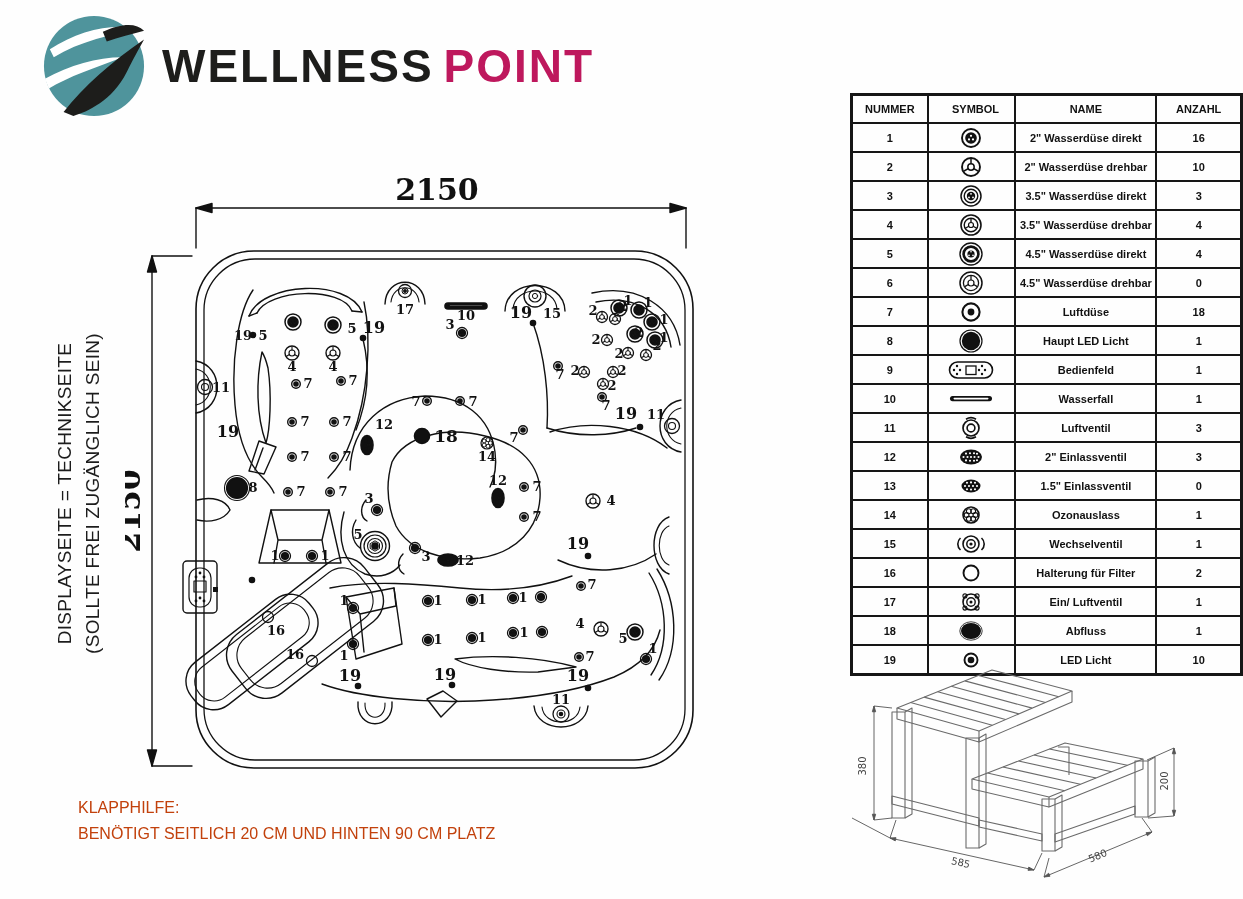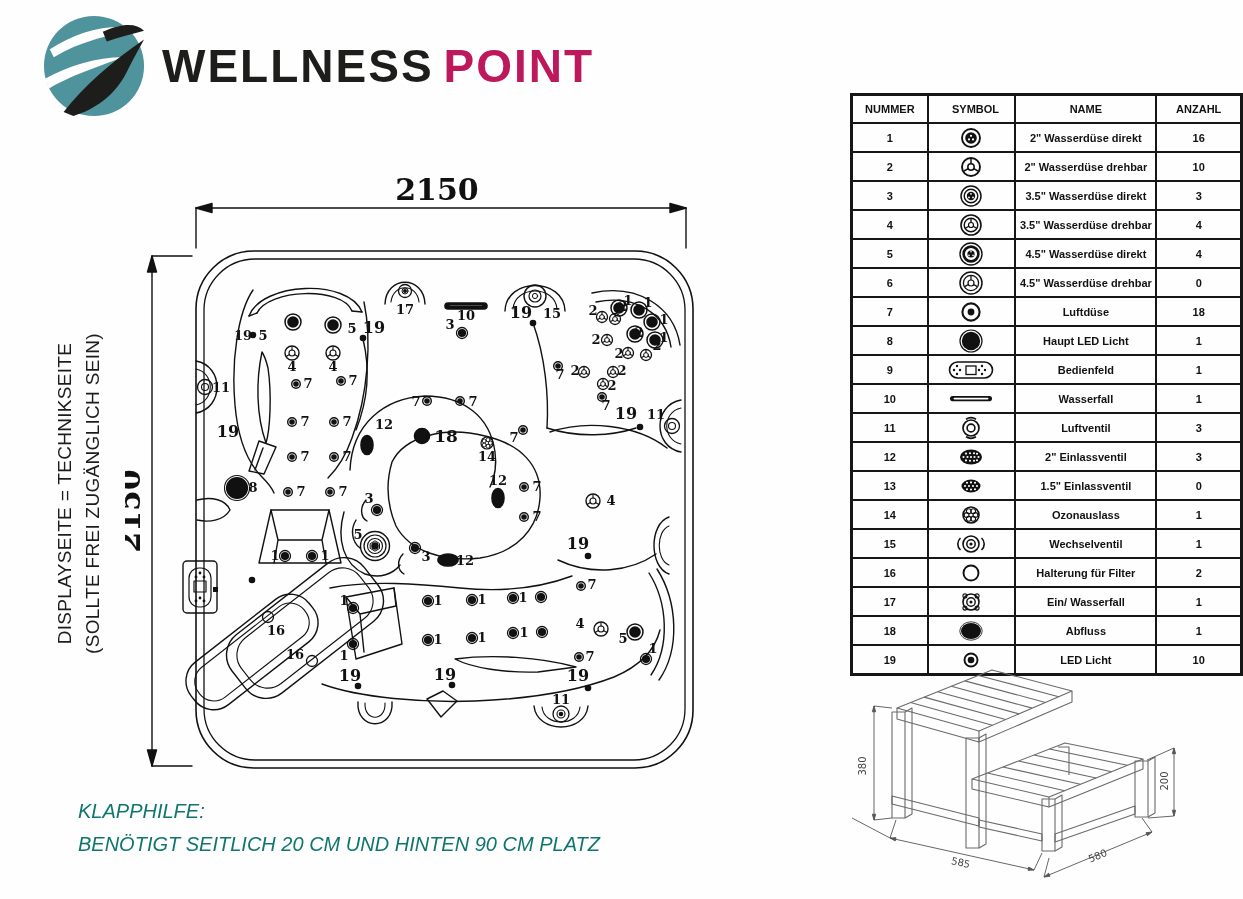--- a/index.html
+++ b/index.html
@@ -22,21 +22,21 @@
   #parts{position:absolute;left:850px;top:45px;border-collapse:collapse;table-layout:fixed;
          border:3px solid #161616;margin-top:48px;}
   #parts th,#parts td{border:2px solid #161616;text-align:center;vertical-align:middle;
          font-size:11px;font-weight:700;color:#111;padding:0;height:27px;overflow:hidden;}
   #parts th{height:26px;}
   #parts .c-num{width:74px;} #parts .c-sym{width:78px;padding-left:8px;} #parts .c-name{width:140px;} #parts .c-qty{width:83px;}
   #parts td svg{display:block;margin:0 auto;}
   
   #steps-wrap{position:absolute;left:852px;top:648px;}
   
-  #footer-note{position:absolute;left:78px;top:795px;font-size:20px;color:#0f766e;line-height:1.65;font-style:italic;}
+  #footer-note{position:absolute;left:78px;top:795px;font-size:16px;color:#c2410c;line-height:1.65;}
   .dimtext{font-family:"DejaVu Serif",serif;font-weight:700;fill:#111;}
   .steps-dim{font-family:"DejaVu Sans",sans-serif;fill:#444;}
 </style>
 </head>
 <body>
 
 <div id="stage">
 
   <div id="logo">
     <svg width="108" height="104" viewBox="0 0 110 106">
@@ -771,21 +771,21 @@
             <svg width="48" height="26" viewBox="0 0 48 26">
               <circle cx="24" cy="13" r="8" fill="none" stroke="#111" stroke-width="1.6"></circle>
               <circle cx="24" cy="13" r="4.2" fill="none" stroke="#111" stroke-width="1.4"></circle>
               <circle cx="24" cy="13" r="1.5" fill="#111"></circle>
               <circle cx="30.08111831820431" cy="19.081118318204307" r="2" fill="none" stroke="#111" stroke-width="1.1"></circle>
               <circle cx="17.918881681795693" cy="19.08111831820431" r="2" fill="none" stroke="#111" stroke-width="1.1"></circle>
               <circle cx="17.91888168179569" cy="6.918881681795692" r="2" fill="none" stroke="#111" stroke-width="1.1"></circle>
               <circle cx="30.081118318204307" cy="6.91888168179569" r="2" fill="none" stroke="#111" stroke-width="1.1"></circle>
             </svg>
           </td>
-      <td>Ein/ Wasserfall</td>
+      <td>Ein/ Luftventil</td>
       <td>1</td>
     </tr>
         <tr>
       <td>18</td>
       <td>
             <svg width="48" height="26" viewBox="0 0 48 26">
               <ellipse cx="24" cy="13" rx="10" ry="8" fill="#111"></ellipse>
               <ellipse cx="24" cy="13" rx="11.2" ry="9.2" fill="none" stroke="#111" stroke-width="0.8"></ellipse>
             </svg>
           </td>

